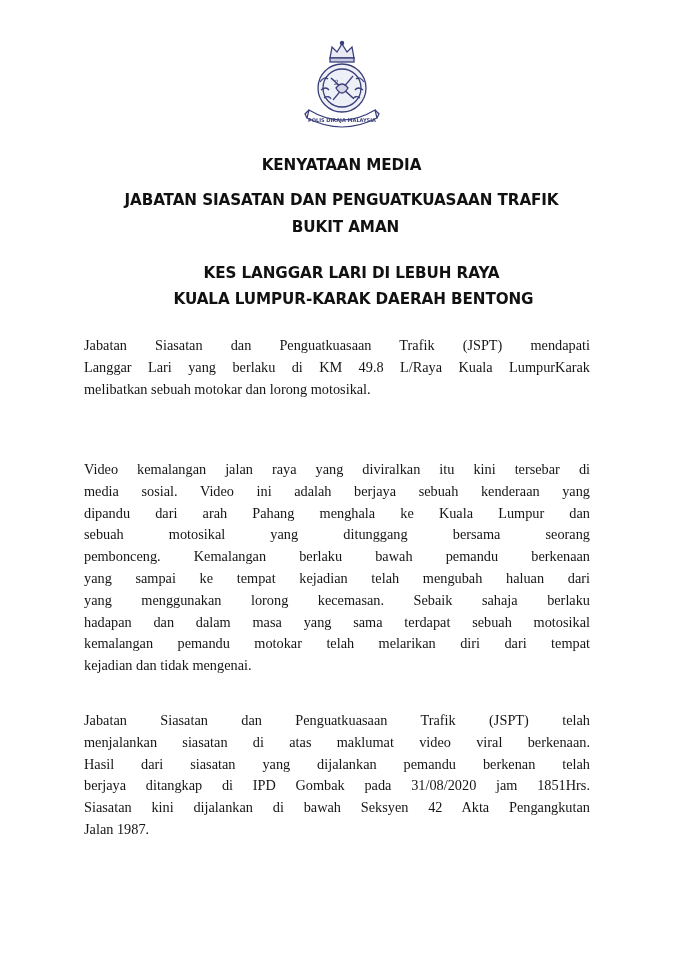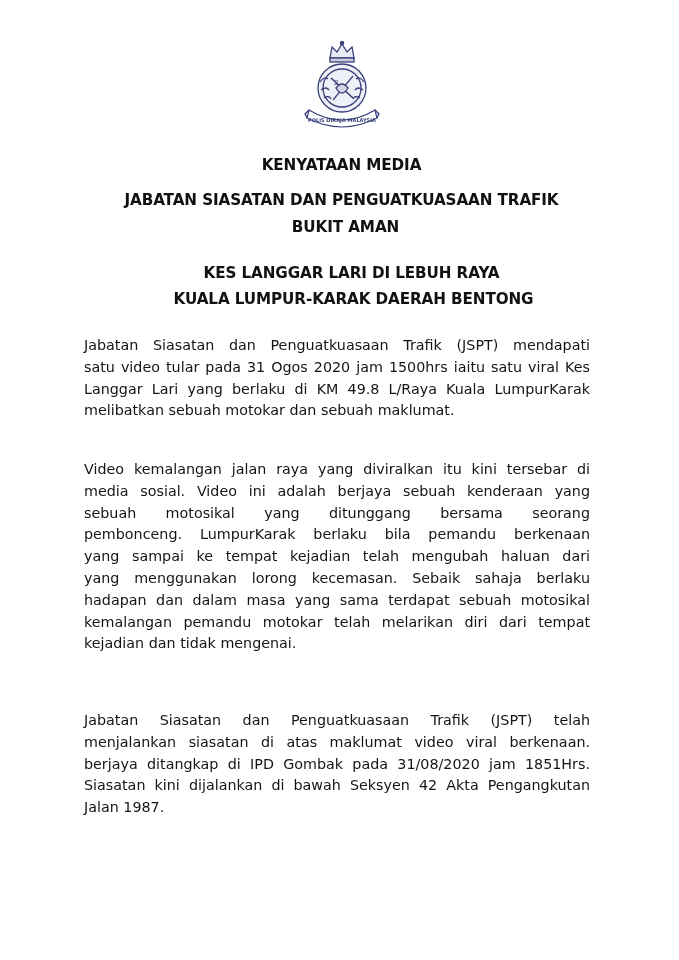--- a/index.html
+++ b/index.html
@@ -47,20 +47,21 @@
       line-height: 21.8px;
       text-align: justify;
       color: #151515;
     }
     .para .line {
       display: block;
       text-align: justify;
       text-align-last: justify;
       white-space: nowrap;
       height: 21.8px;
+      font-family: Liberation Serif, serif;
     }
     .para .line.last {
       text-align-last: left;
     }
     .p1 { top: 335px; }
     .p2 { top: 459px; }
     .p3 { top: 710px; }
   </style>
 </head>
 <body>
@@ -92,36 +93,37 @@
 </div>
 
 <div class="heading h-media">KENYATAAN MEDIA</div>
 <div class="heading h-dept">JABATAN SIASATAN DAN PENGUATKUASAAN TRAFIK</div>
 <div class="heading h-bukit">BUKIT AMAN</div>
 <div class="heading h-case1">KES LANGGAR LARI DI LEBUH RAYA</div>
 <div class="heading h-case2">KUALA LUMPUR-KARAK DAERAH BENTONG</div>
 
 <div class="para p1">
   <span class="line">Jabatan Siasatan dan Penguatkuasaan Trafik (JSPT) mendapati</span>
-  <span class="line">satu video tular  pada 31 Ogos 2020 jam 1500hrs iaitu satu viral Kes</span>
   <span class="line">Langgar Lari yang berlaku di KM 49.8 L/Raya Kuala LumpurKarak</span>
-  <span class="line last">melibatkan sebuah motokar dan sebuah maklumat.</span>
+  <span class="line last">melibatkan sebuah motokar dan lorong motosikal.</span>
 </div>
 
 <div class="para p2">
   <span class="line">Video  kemalangan jalan raya yang diviralkan itu kini tersebar di</span>
   <span class="line">media sosial. Video ini adalah berjaya sebuah kenderaan yang</span>
+  <span class="line">dipandu dari arah Pahang menghala ke Kuala Lumpur dan</span>
   <span class="line">sebuah motosikal yang ditunggang bersama seorang</span>
-  <span class="line">pembonceng. LumpurKarak berlaku bila pemandu berkenaan</span>
+  <span class="line">pembonceng. Kemalangan berlaku bawah pemandu berkenaan</span>
   <span class="line">yang  sampai ke tempat kejadian telah mengubah haluan dari</span>
   <span class="line">yang menggunakan lorong kecemasan. Sebaik sahaja berlaku</span>
   <span class="line">hadapan dan dalam masa yang sama terdapat sebuah motosikal</span>
   <span class="line">kemalangan pemandu motokar telah melarikan diri dari tempat</span>
   <span class="line last">kejadian dan tidak mengenai.</span>
 </div>
 
 <div class="para p3">
   <span class="line">Jabatan Siasatan dan Penguatkuasaan Trafik (JSPT) telah</span>
   <span class="line">menjalankan siasatan di atas maklumat video viral berkenaan.</span>
+  <span class="line">Hasil dari siasatan yang dijalankan pemandu berkenan telah</span>
   <span class="line">berjaya ditangkap di IPD Gombak pada 31/08/2020 jam 1851Hrs.</span>
   <span class="line">Siasatan kini dijalankan di bawah Seksyen 42 Akta Pengangkutan</span>
   <span class="line last">Jalan 1987.</span>
 </div>
 
 </body></html>

